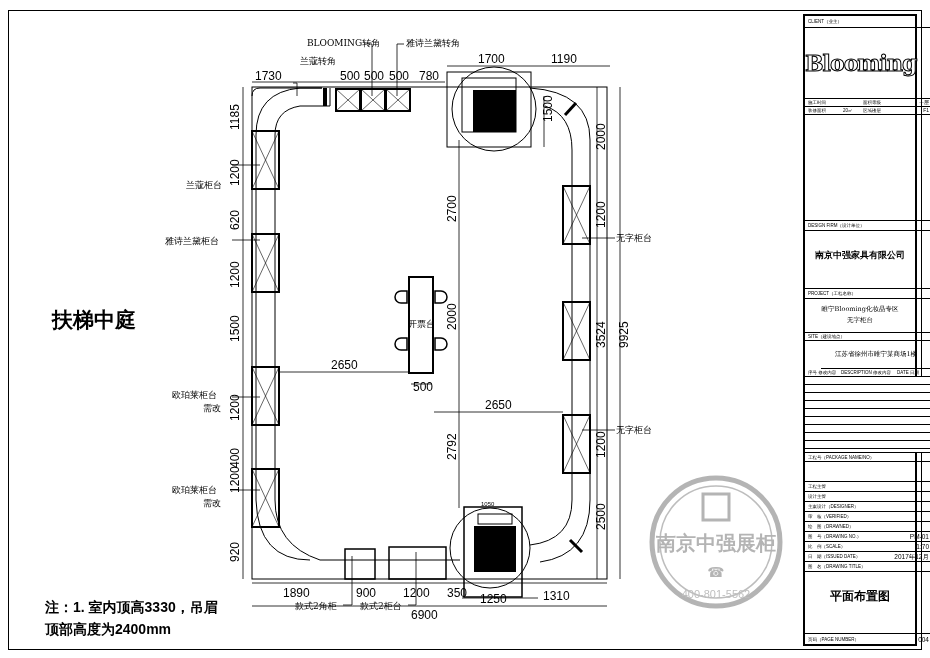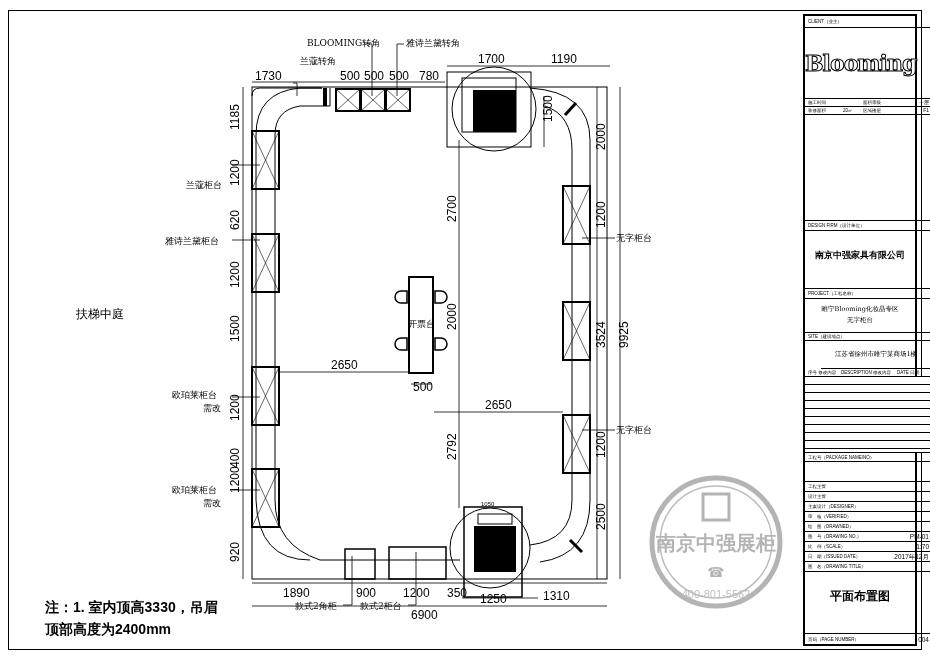--- a/index.html
+++ b/index.html
@@ -10,21 +10,21 @@
   .lbl{font-family:"DejaVu Serif",serif;font-size:9px;fill:#000;}
   .tb{position:absolute;left:803px;top:14px;width:114px;height:632px;border:2px solid #000;box-sizing:border-box;font-size:5px;}
   .tb .row{position:absolute;left:0;width:128px;border-bottom:1.5px solid #000;box-sizing:border-box;padding-left:16px;}
   .tiny{position:absolute;font-size:4.5px;left:3px;white-space:nowrap;}
   .val{position:absolute;right:4px;font-size:6.5px;white-space:nowrap;}
   .brand{position:absolute;left:0;width:110px;text-align:center;font-family:"DejaVu Serif",serif;font-size:22px;font-weight:bold;letter-spacing:-1px;color:#fff;-webkit-text-stroke:1px #000;text-shadow:0 0 0 #000;}
   .company{position:absolute;left:0;width:110px;text-align:center;font-size:9px;font-weight:bold;white-space:nowrap;}
   .proj{position:absolute;left:0;width:110px;text-align:center;font-family:"DejaVu Serif",serif;font-size:6.5px;line-height:11px;}
   .dtitle{position:absolute;left:0;width:110px;text-align:center;font-size:12px;font-weight:bold;}
   .note{position:absolute;left:45px;top:596px;font-size:14px;font-weight:bold;line-height:22px;}
-  .atrium{position:absolute;left:76px;top:306px;font-size:12px;font-weight:normal;}
+  .atrium{position:absolute;left:52px;top:306px;font-size:21px;font-weight:bold;}
   .stamp{position:absolute;left:636px;top:470px;width:160px;height:140px;opacity:0.55;}
 </style>
 </head>
 <body>
 
 <div class="frame"></div>
 
 <svg width="800" height="658">
   <defs>
     <marker id="tk" markerWidth="6" markerHeight="6" refX="3" refY="3" orient="auto">

